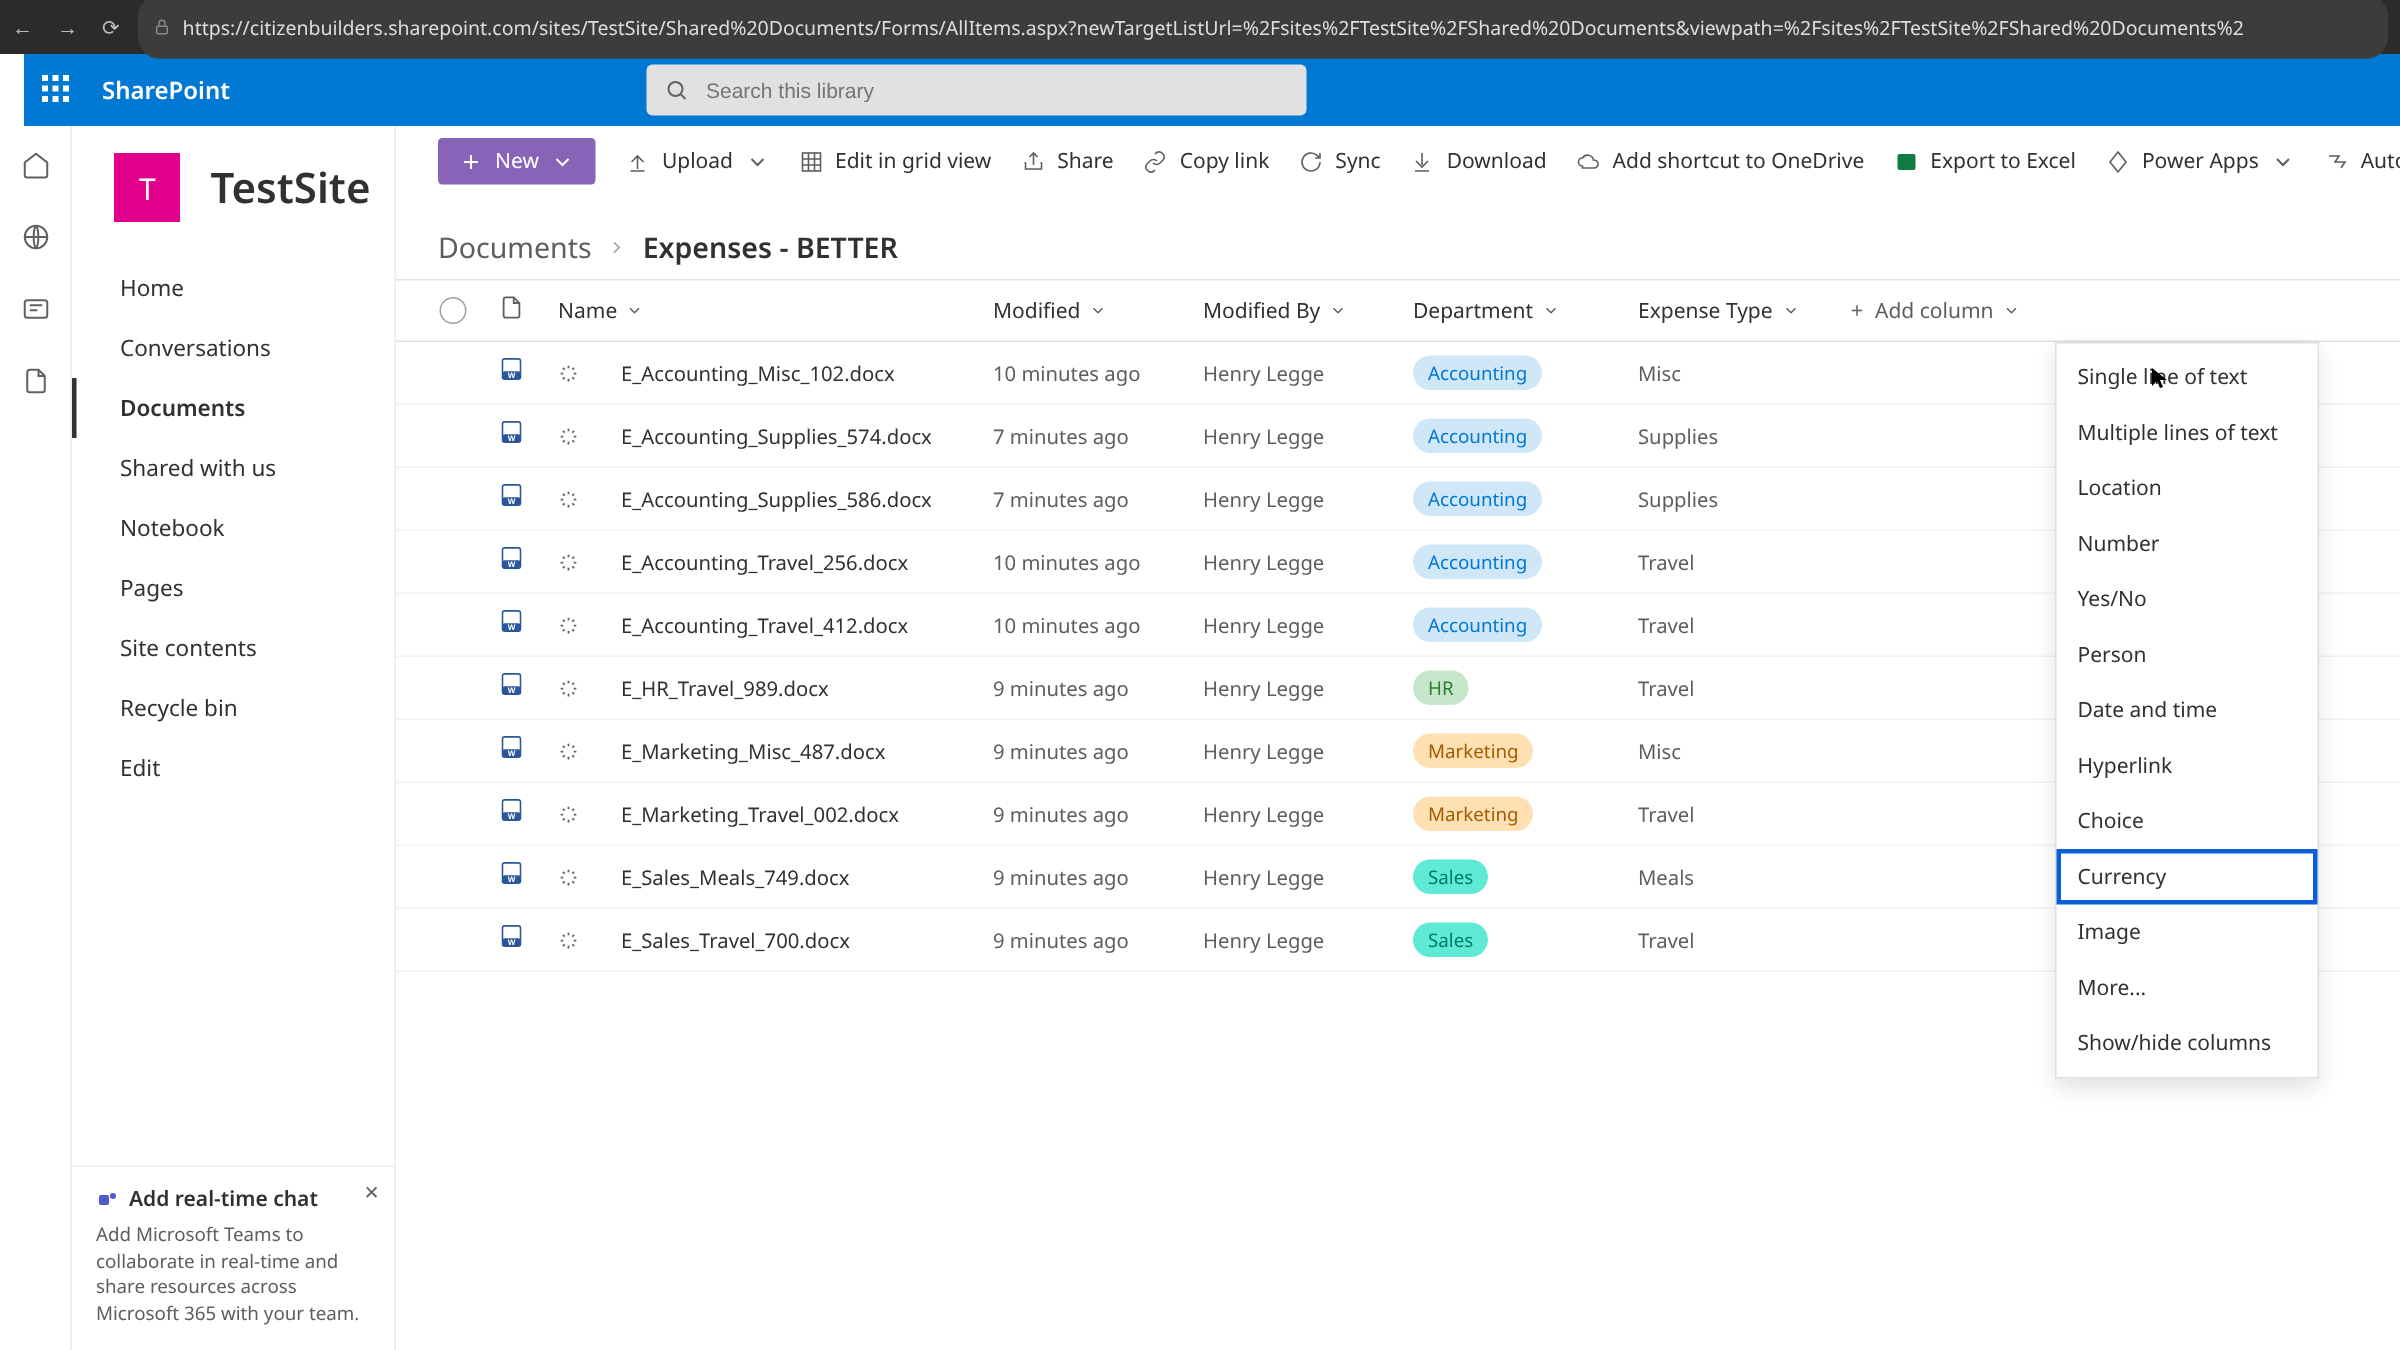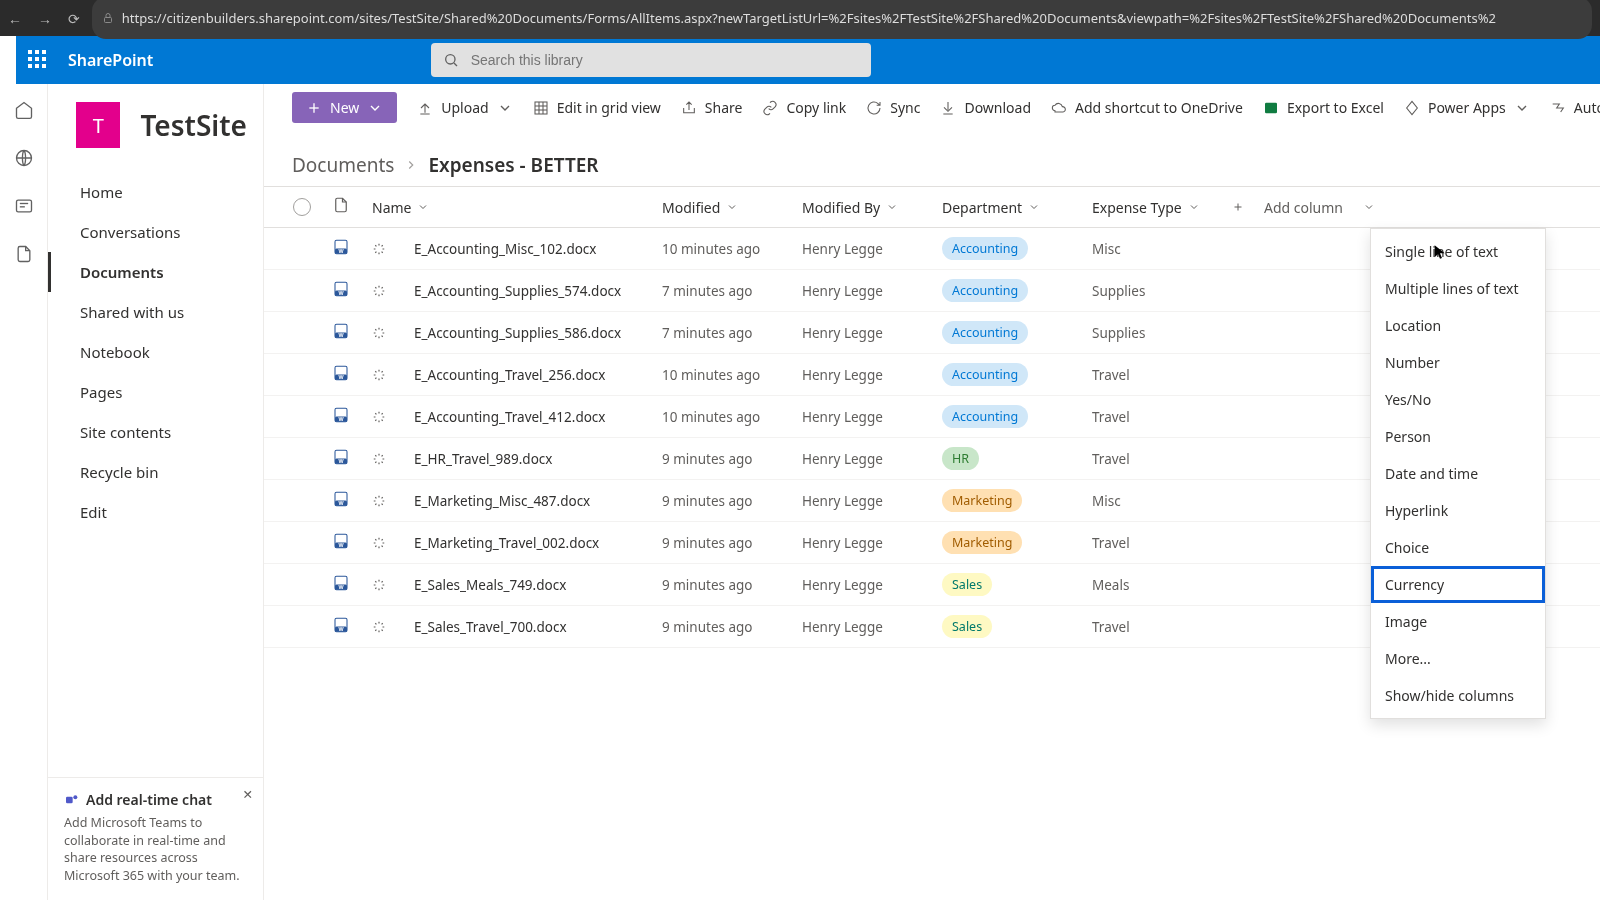--- a/index.html
+++ b/index.html
@@ -56,28 +56,28 @@
   .th{display:flex;align-items:center;gap:6px;cursor:pointer;}
   .th svg{width:12px;height:12px;color:#605e5c;}
   .sel-circle{width:18px;height:18px;border:1px solid #a19f9d;border-radius:50%;margin:0 auto;}
   .doc-icon{width:18px;height:18px;margin:0 auto;}
   .cell-name{display:flex;align-items:center;gap:6px;}
   .spinner{width:14px;height:14px; color:#605e5c;}
   .pill{padding:3px 10px;border-radius:12px;font-size:12.5px;display:inline-block;}
   .pill.accounting{background:#d0e7f8;color:#0078d4;}
   .pill.hr{background:#c8e6c9;color:#2e7d32;}
   .pill.marketing{background:#ffe0b2;color:#a15c00;}
-  .pill.sales{background:#fef9c3;color:#00796b;}
+  .pill.sales{background:#5eead4;color:#00796b;}
   .td{font-size:13.5px;color:#323130;gap:28px;}
   .td.secondary{color:#605e5c;}
   
   .dropdown{position:absolute;right:54px;top:42px;width:176px;background:#fff;border:1px solid #e1dfdd;box-shadow:0 6px 14px rgba(0,0,0,.12);padding:4px 0;z-index:10;}
   .dropdown .opt{padding:9px 14px;cursor:pointer;font-size:14px;color:#323130;}
   .dropdown .opt.highlight{outline:3px solid #0a5fd8;outline-offset:-3px;}
-  .add-col{display:flex;align-items:center;gap:20px;cursor:pointer;color:#605e5c;}
+  .add-col{display:flex;align-items:center;gap:6px;cursor:pointer;color:#605e5c;}
   .cursor{position:absolute;top:58px;right:152px;width:16px;height:16px;z-index:11;}
   .chev{width:10px;height:10px;}
 </style>
 </head>
 <body>
 
 <div class="browser-bar">
   <div class="nav-icons">
     <span>←</span>
     <span>→</span>

